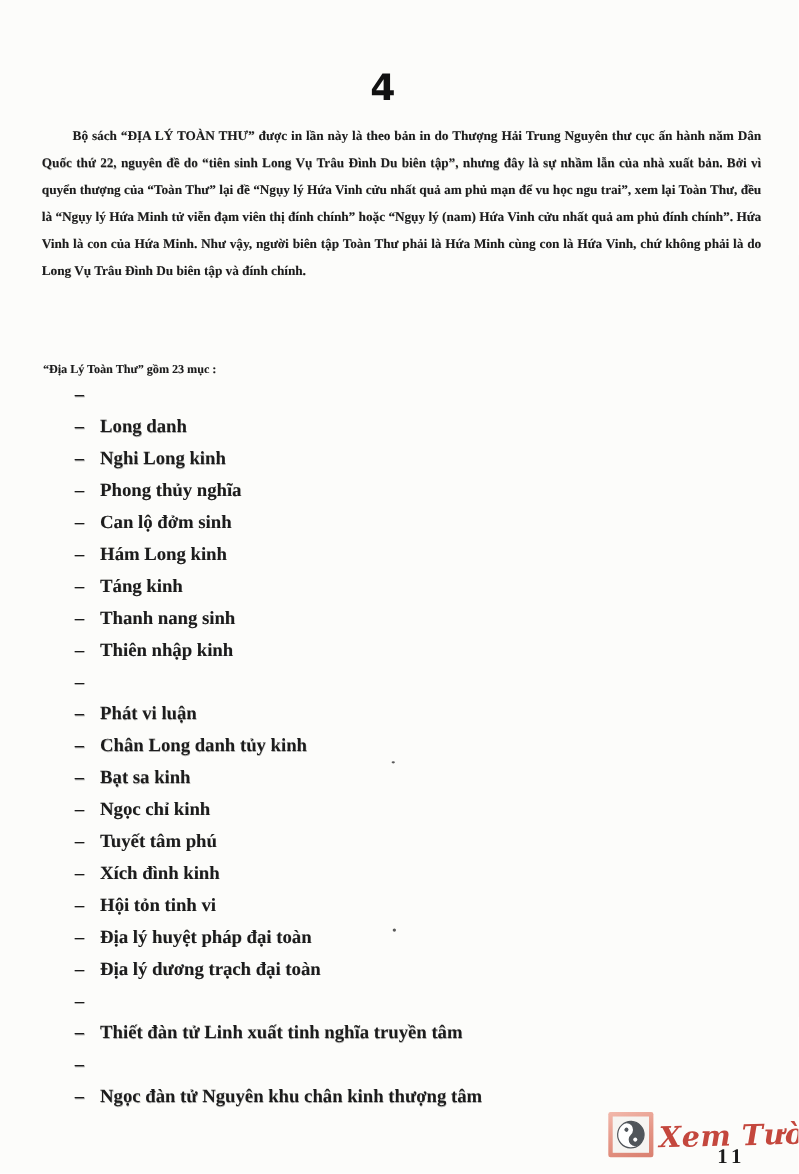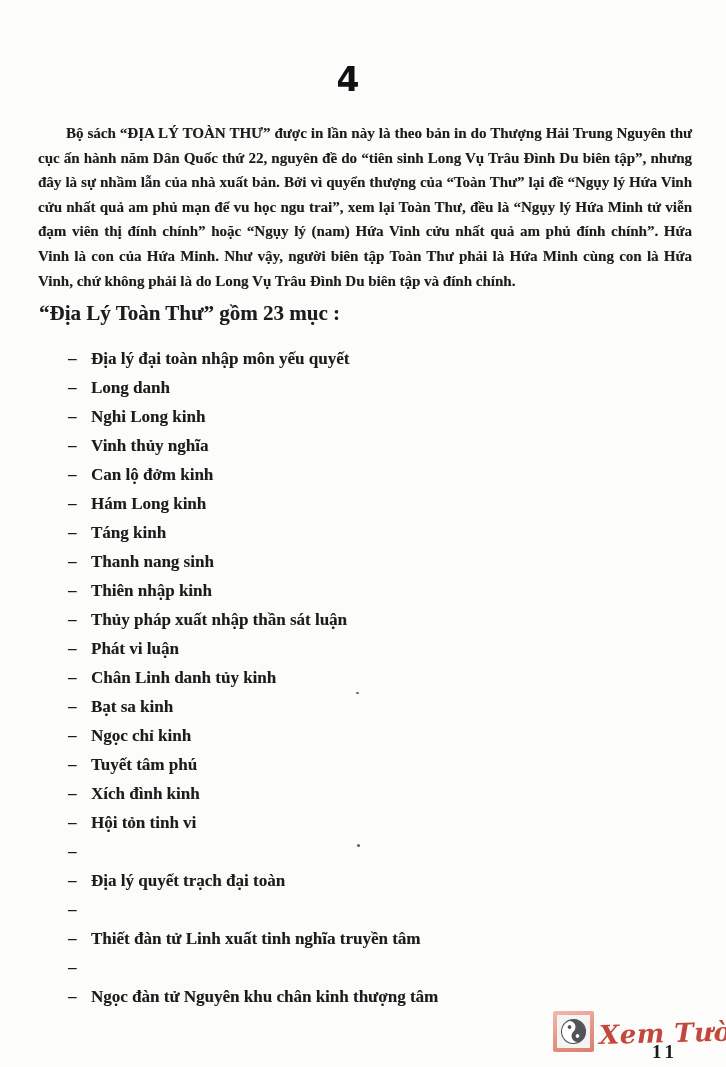--- a/index.html
+++ b/index.html
@@ -11,29 +11,29 @@
     color:#1c1c1c;
     overflow:hidden;
   }
   .chapter-number{
     position:absolute;top:60px;left:0;width:696px;
     text-align:center;
     font-family:"DejaVu Sans","Liberation Sans",sans-serif;
     font-weight:bold;font-size:33px;color:#111;
   }
   .para{
-    position:absolute;top:121px;left:38px;width:654px;margin:0;
-    font-size:15px;line-height:24.6px;
+    position:absolute;top:111px;left:38px;width:654px;margin:0;
+    font-size:12px;line-height:24.6px;
     text-align:justify;text-indent:28px;
     font-weight:600;
     text-shadow:0.3px 0.3px 0 rgba(25,25,25,0.35);
   }
   .list-intro{
-    position:absolute;top:301px;left:39px;
-    font-size:21px;font-weight:600;
+    position:absolute;top:330px;left:39px;
+    font-size:11px;font-weight:600;
     text-shadow:0.3px 0.3px 0 rgba(25,25,25,0.35);
   }
   .book-list{
     position:absolute;top:349px;left:68px;width:620px;
   }
   .book-list .item{
     display:flex;align-items:flex-start;
     height:29px;
     font-size:17px;font-weight:600;
     text-shadow:0.3px 0.3px 0 rgba(25,25,25,0.35);
@@ -79,65 +79,63 @@
 
   <div class="chapter-number">4</div>
 
   <p class="para">Bộ sách “ĐỊA LÝ TOÀN THƯ” được in lần này là theo bản in do Thượng Hải Trung Nguyên thư cục ấn hành năm Dân Quốc thứ 22, nguyên đề do “tiên sinh Long Vụ Trâu Đình Du biên tập”, nhưng đây là sự nhầm lẫn của nhà xuất bản. Bởi vì quyển thượng của “Toàn Thư” lại đề “Ngụy lý Hứa Vinh cửu nhất quả am phủ mạn để vu học ngu trai”, xem lại Toàn Thư, đều là “Ngụy lý Hứa Minh tử viễn đạm viên thị đính chính” hoặc “Ngụy lý (nam) Hứa Vinh cửu nhất quả am phủ đính chính”. Hứa Vinh là con của Hứa Minh. Như vậy, người biên tập Toàn Thư phải là Hứa Minh cùng con là Hứa Vinh, chứ không phải là do Long Vụ Trâu Đình Du biên tập và đính chính.</p>
 
   <div class="list-intro">“Địa Lý Toàn Thư” gồm 23 mục :</div>
 
   <div class="book-list">
       <div class="item">
         <span class="dash">–</span>
-        <span class="label">Địa lý đại toàn nhập môn yếu quyết</span>
       </div>
       <div class="item">
         <span class="dash">–</span>
         <span class="label">Long danh</span>
       </div>
       <div class="item">
         <span class="dash">–</span>
         <span class="label">Nghi Long kinh</span>
       </div>
       <div class="item">
         <span class="dash">–</span>
-        <span class="label">Vinh thủy nghĩa</span>
+        <span class="label">Phong thủy nghĩa</span>
       </div>
       <div class="item">
         <span class="dash">–</span>
-        <span class="label">Can lộ đởm kinh</span>
+        <span class="label">Can lộ đởm sinh</span>
       </div>
       <div class="item">
         <span class="dash">–</span>
         <span class="label">Hám Long kinh</span>
       </div>
       <div class="item">
         <span class="dash">–</span>
         <span class="label">Táng kinh</span>
       </div>
       <div class="item">
         <span class="dash">–</span>
         <span class="label">Thanh nang sinh</span>
       </div>
       <div class="item">
         <span class="dash">–</span>
         <span class="label">Thiên nhập kinh</span>
       </div>
       <div class="item">
         <span class="dash">–</span>
-        <span class="label">Thủy pháp xuất nhập thần sát luận</span>
       </div>
       <div class="item">
         <span class="dash">–</span>
         <span class="label">Phát vi luận</span>
       </div>
       <div class="item">
         <span class="dash">–</span>
-        <span class="label">Chân Linh danh tủy kinh</span>
+        <span class="label">Chân Long danh tủy kinh</span>
       </div>
       <div class="item">
         <span class="dash">–</span>
         <span class="label">Bạt sa kinh</span>
       </div>
       <div class="item">
         <span class="dash">–</span>
         <span class="label">Ngọc chỉ kinh</span>
       </div>
       <div class="item">
@@ -147,24 +145,25 @@
       <div class="item">
         <span class="dash">–</span>
         <span class="label">Xích đình kinh</span>
       </div>
       <div class="item">
         <span class="dash">–</span>
         <span class="label">Hội tỏn tinh vi</span>
       </div>
       <div class="item">
         <span class="dash">–</span>
+        <span class="label">Địa lý huyệt pháp đại toàn</span>
       </div>
       <div class="item">
         <span class="dash">–</span>
-        <span class="label">Địa lý quyết trạch đại toàn</span>
+        <span class="label">Địa lý dương trạch đại toàn</span>
       </div>
       <div class="item">
         <span class="dash">–</span>
       </div>
       <div class="item">
         <span class="dash">–</span>
         <span class="label">Thiết đàn tử Linh xuất tinh nghĩa truyền tâm</span>
       </div>
       <div class="item">
         <span class="dash">–</span>

